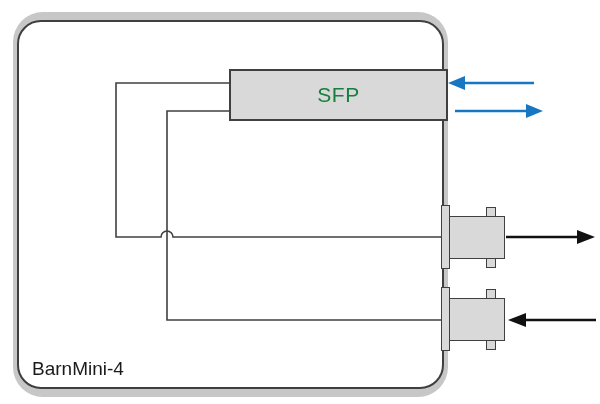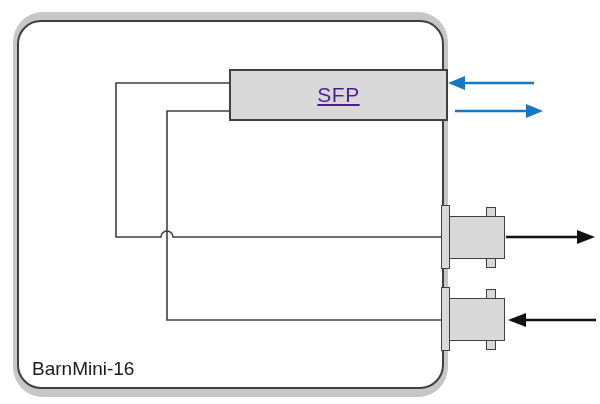--- a/index.html
+++ b/index.html
@@ -14,21 +14,21 @@
   .device-body{
     position:absolute;left:4px;top:8px;right:4px;bottom:8px;
     background:#ffffff;border:2px solid #3f3f3f;border-radius:24px;
   }
   .wires-svg{position:absolute;left:0;top:0;width:600px;height:404px;}
   .sfp-module{
     position:absolute;left:229px;top:69px;width:219px;height:52px;
     background:#d9d9d9;border:2px solid #404040;box-sizing:border-box;
     display:flex;align-items:center;justify-content:center;
   }
-  .sfp-label{font-size:21px;color:#4c1d95;letter-spacing:0.5px;text-decoration:underline;}
+  .sfp-label{font-size:21px;color:#15803d;letter-spacing:0.5px;}
   .bnc{position:absolute;width:70px;height:66px;}
   .bnc-top{left:441px;top:205px;}
   .bnc-bottom{left:441px;top:287px;}
   .bnc .flange{
     position:absolute;left:0;top:0;width:9px;height:64px;
     background:#d9d9d9;border:1.5px solid #404040;box-sizing:border-box;
   }
   .bnc .pin{
     position:absolute;width:10px;height:10px;left:45px;
     background:#d9d9d9;border:1.5px solid #404040;box-sizing:border-box;
@@ -82,15 +82,15 @@
     <div class="body"></div>
   </div>
 
   <div class="bnc bnc-bottom">
     <div class="pin pin-top"></div>
     <div class="pin pin-bottom"></div>
     <div class="flange"></div>
     <div class="body"></div>
   </div>
 
-  <div class="device-label">BarnMini-16</div>
+  <div class="device-label">BarnMini-4</div>
 
 </div>
 
 </body></html>

